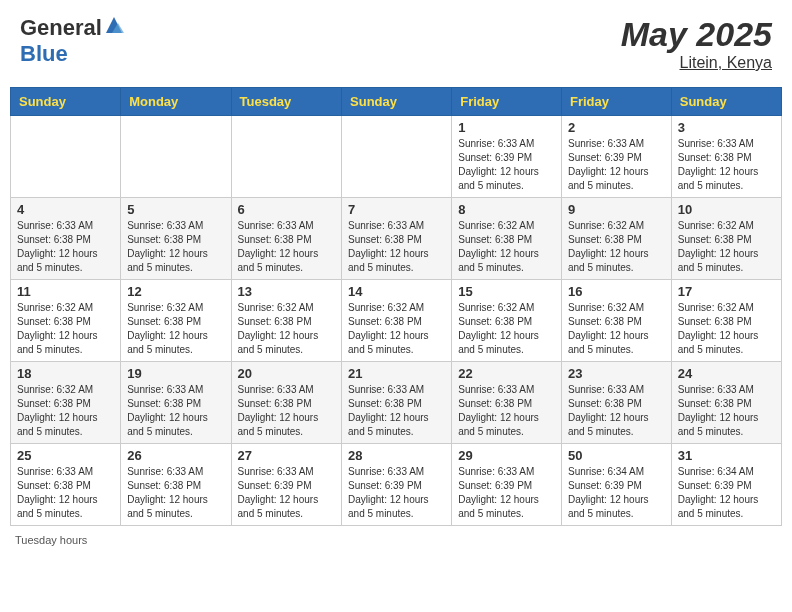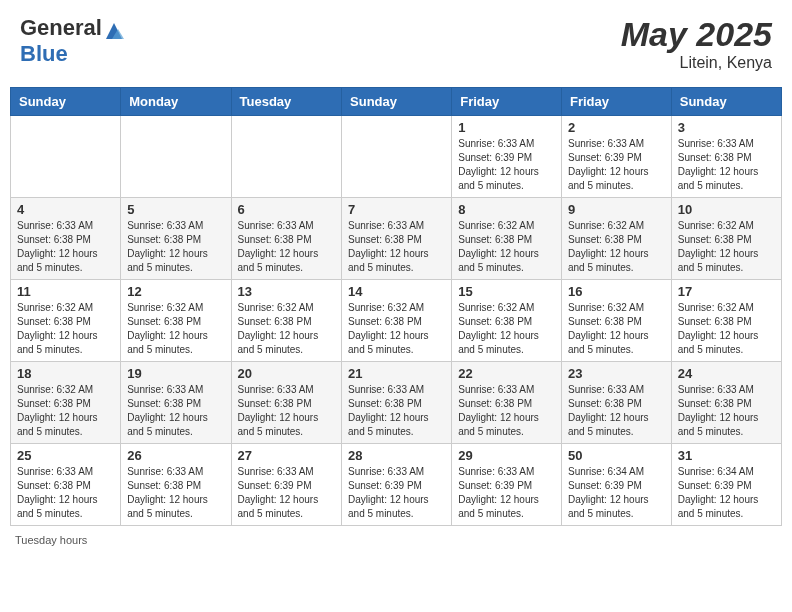--- a/index.html
+++ b/index.html
@@ -17,21 +17,21 @@
       margin-bottom: 10px;
       padding: 5px 10px;
     }
     .logo {
       display: flex;
       flex-direction: column;
       align-items: flex-start;
     }
     .logo-text {
       display: flex;
-      align-items: flex-end;
+      align-items: flex-start;
     }
     .logo-general {
       font-size: 22px;
       font-weight: bold;
       color: #333;
     }
     .logo-blue {
       font-size: 22px;
       font-weight: bold;
       color: #2e6db4;
@@ -46,29 +46,30 @@
     }
     .month-year {
       font-size: 34px;
       font-weight: bold;
       color: #333;
       font-style: italic;
     }
     .location {
       font-size: 16px;
       color: #333;
+      text-decoration: underline;
     }
     .calendar {
       width: 100%;
       border-collapse: collapse;
       border: 1px solid #ccc;
     }
     .calendar th {
       background-color: #2e6db4;
-      color: #ffffff;
+      color: #fde047;
       text-align: left;
       padding: 6px 8px;
       font-size: 13px;
       border: 1px solid #2560a0;
     }
     .calendar td {
       border: 1px solid #ccc;
       vertical-align: top;
       padding: 4px 6px;
       width: 113px;

